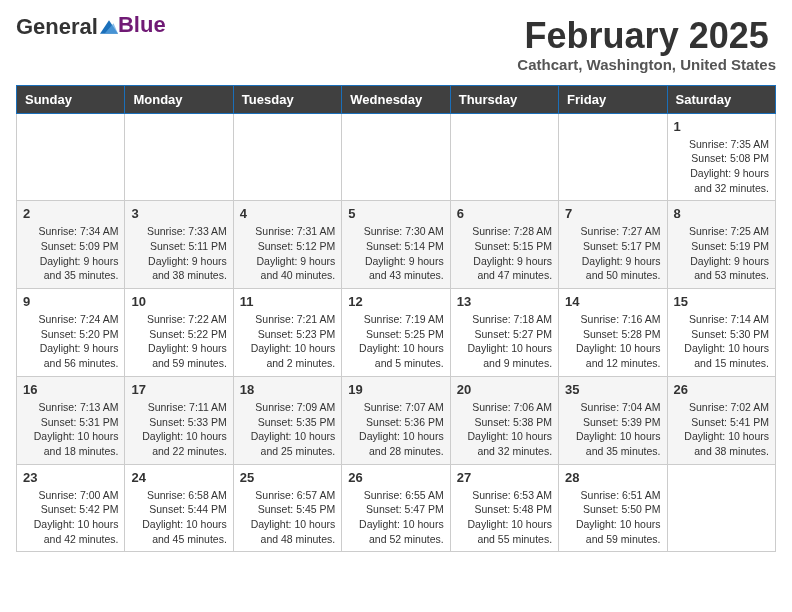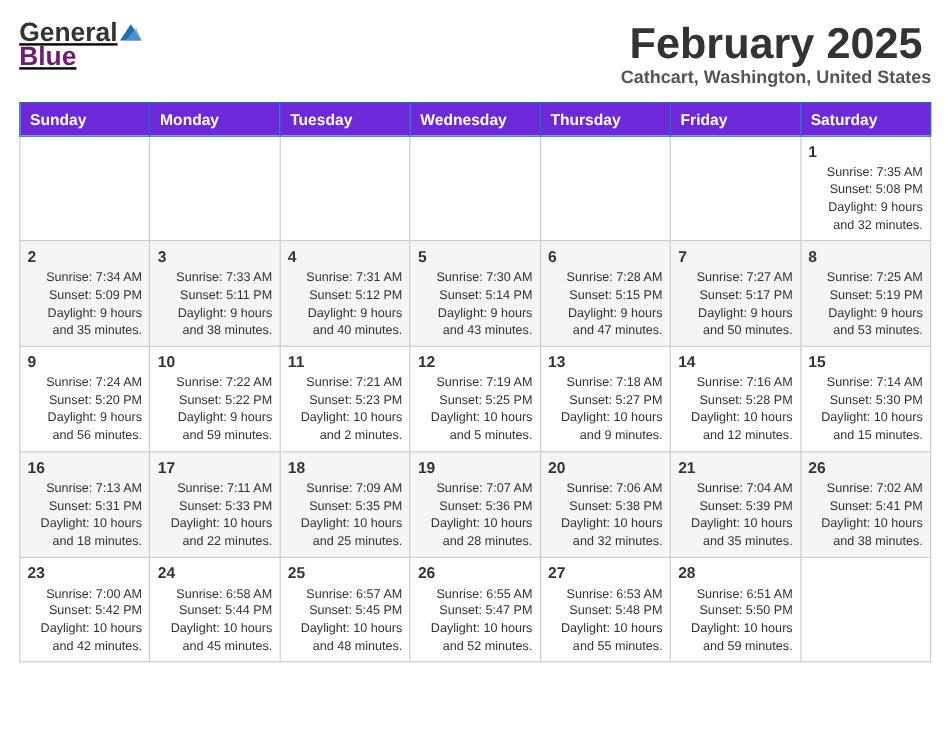--- a/index.html
+++ b/index.html
@@ -11,23 +11,22 @@
       padding: 16px;
     }
     .header {
       display: flex;
       justify-content: space-between;
       align-items: flex-start;
       margin-bottom: 12px;
     }
     .logo {
       display: flex;
-      flex-direction: column;
-      align-items: flex-start;
-      text-decoration: underline;
+      flex-direction: row;
+      align-items: center;
     }
     .logo-text {
       display: flex;
       align-items: center;
       font-size: 22px;
       font-weight: bold;
       color: #333;
       line-height: 1;
     }
     .logo-general { color: #333; }
@@ -83,21 +82,21 @@
       font-size: 10.5px;
       line-height: 1.4;
       color: #333;
       text-align: right;
     }
     .empty-cell {
       background: #f9f9f9;
     }
     tr:nth-child(odd) td { background: #fff; }
     tr:nth-child(even) td { background: #f5f5f5; }
-    .calendar thead tr th { background: #6d28d9; }
+    .calendar thead tr th { background: #404040; }
   </style>
 </head>
 <body>
 
 <div class="header">
   <div class="logo">
     <div class="logo-text">
       <span class="logo-general">General</span>
       <svg class="logo-icon" viewBox="0 0 24 18" xmlns="http://www.w3.org/2000/svg">
         <polygon points="0,18 12,0 24,18" fill="#1a6fba"></polygon>
@@ -212,21 +211,21 @@
         </td>
         <td>
           <span class="day-number">19</span>
           <div class="cell-text">Sunrise: 7:07 AM<br>Sunset: 5:36 PM<br>Daylight: 10 hours and 28 minutes.</div>
         </td>
         <td>
           <span class="day-number">20</span>
           <div class="cell-text">Sunrise: 7:06 AM<br>Sunset: 5:38 PM<br>Daylight: 10 hours and 32 minutes.</div>
         </td>
         <td>
-          <span class="day-number">21</span>
+          <span class="day-number">35</span>
           <div class="cell-text">Sunrise: 7:04 AM<br>Sunset: 5:39 PM<br>Daylight: 10 hours and 35 minutes.</div>
         </td>
         <td>
           <span class="day-number">26</span>
           <div class="cell-text">Sunrise: 7:02 AM<br>Sunset: 5:41 PM<br>Daylight: 10 hours and 38 minutes.</div>
         </td>
       </tr>
       <tr>
         <td>
           <span class="day-number">23</span>

